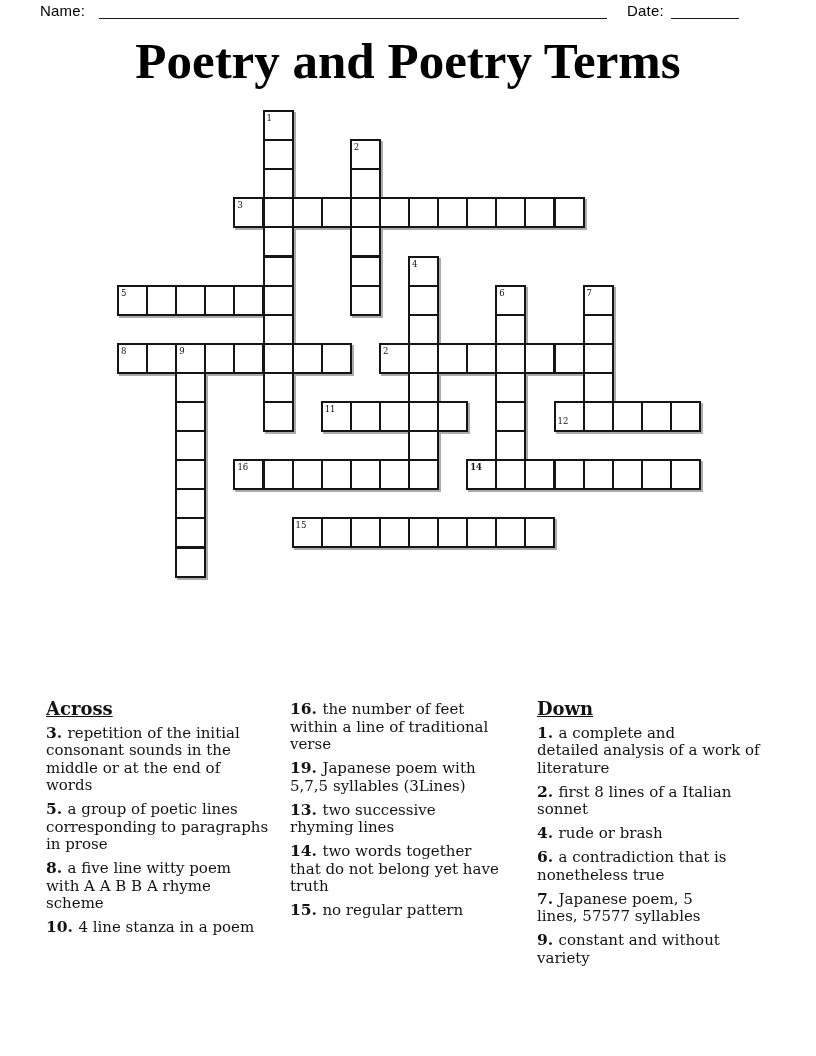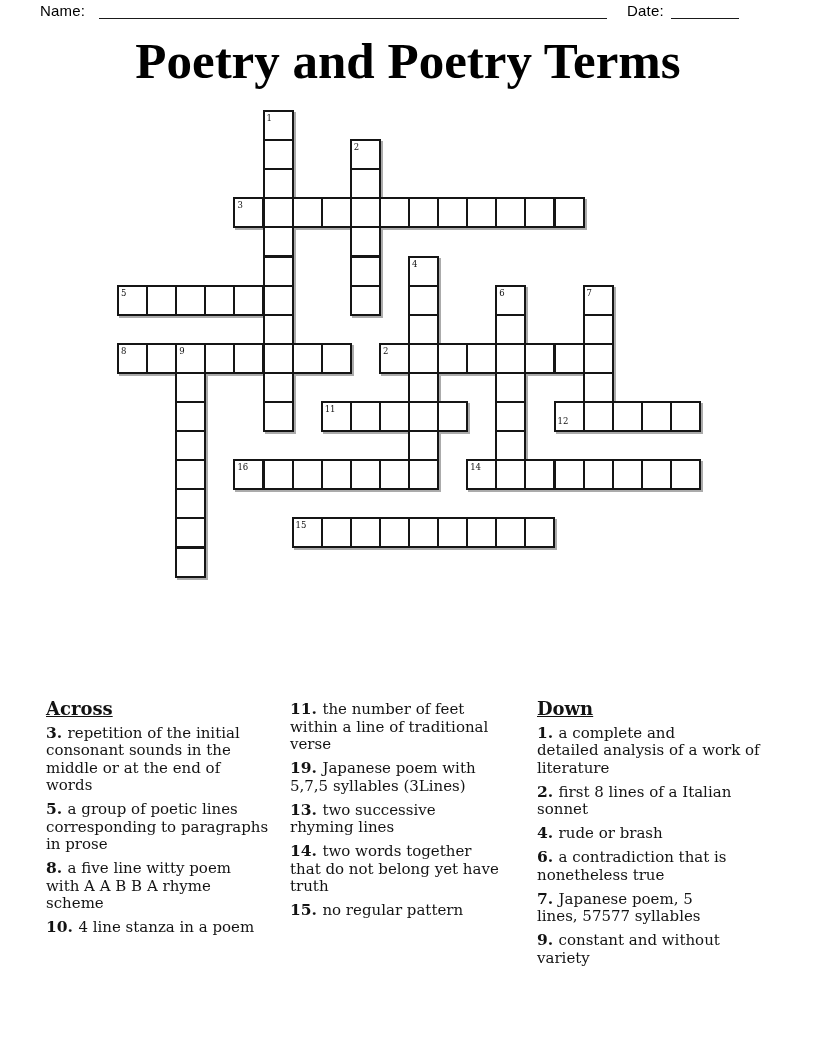--- a/index.html
+++ b/index.html
@@ -175,41 +175,41 @@
     <div class="cellnum" style="left: 291px; top: 145.5px;">4</div>
     <div class="cellnum" style="left: 0px; top: 174.6px;">5</div>
     <div class="cellnum" style="left: 378.3px; top: 174.6px;">6</div>
     <div class="cellnum" style="left: 465.6px; top: 174.6px;">7</div>
     <div class="cellnum" style="left: 0px; top: 232.8px;">8</div>
     <div class="cellnum" style="left: 58.2px; top: 232.8px;">9</div>
     <div class="cellnum" style="left: 261.9px; top: 232.8px;">2</div>
     <div class="cellnum" style="left: 203.7px; top: 291px;">11</div>
     <div class="cellnum" style="left: 436.5px; top: 291px; margin-top: 12px;">12</div>
     <div class="cellnum" style="left: 116.4px; top: 349.2px;">16</div>
-    <div class="cellnum" style="left: 349.2px; top: 349.2px;">14</div>
+    <div class="cellnum" style="left: 349.2px; top: 349.2px; font-weight: bold;">14</div>
     <div class="cellnum" style="left: 174.6px; top: 407.4px;">15</div>
   </div>
 
 <div class="cluecol" id="col-across">
   <div class="clue-heading">Across</div>
 <p class="clue"><b>3. </b>repetition of the initial
 consonant sounds in the
 middle or at the end of
 words</p>
     <p class="clue"><b>5. </b>a group of poetic lines
 corresponding to paragraphs
 in prose</p>
     <p class="clue"><b>8. </b>a five line witty poem
 with A A B B A rhyme
 scheme</p>
     <p class="clue"><b>10. </b>4 line stanza in a poem</p>
   </div>
 
 <div class="cluecol" id="col-mid">
-    <p class="clue"><b>11. </b>the number of feet
+    <p class="clue"><b>16. </b>the number of feet
 within a line of traditional
 verse</p>
     <p class="clue"><b>19. </b>Japanese poem with
 5,7,5 syllables (3Lines)</p>
     <p class="clue"><b>13. </b>two successive
 rhyming lines</p>
     <p class="clue"><b>14. </b>two words together
 that do not belong yet have
 truth</p>
     <p class="clue"><b>15. </b>no regular pattern</p>

